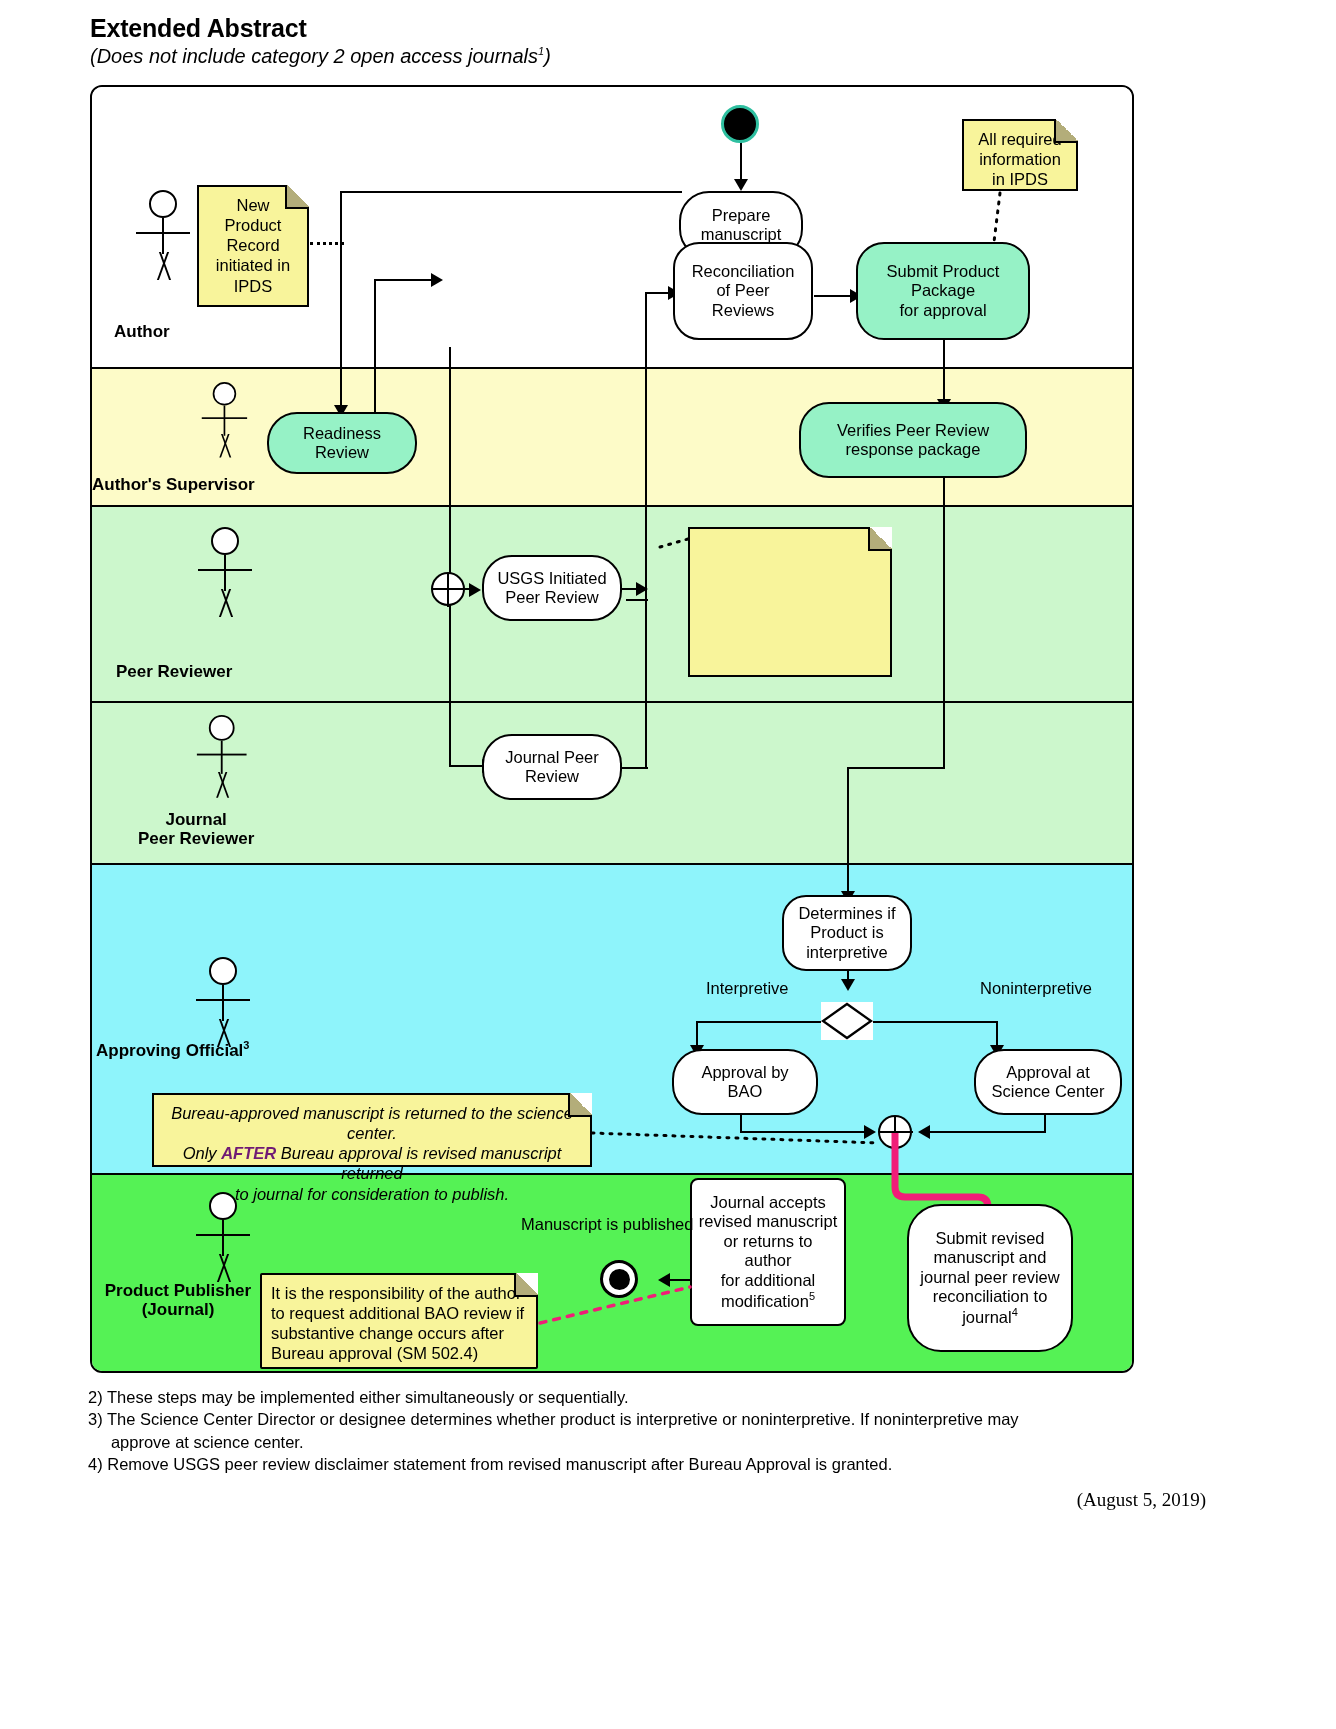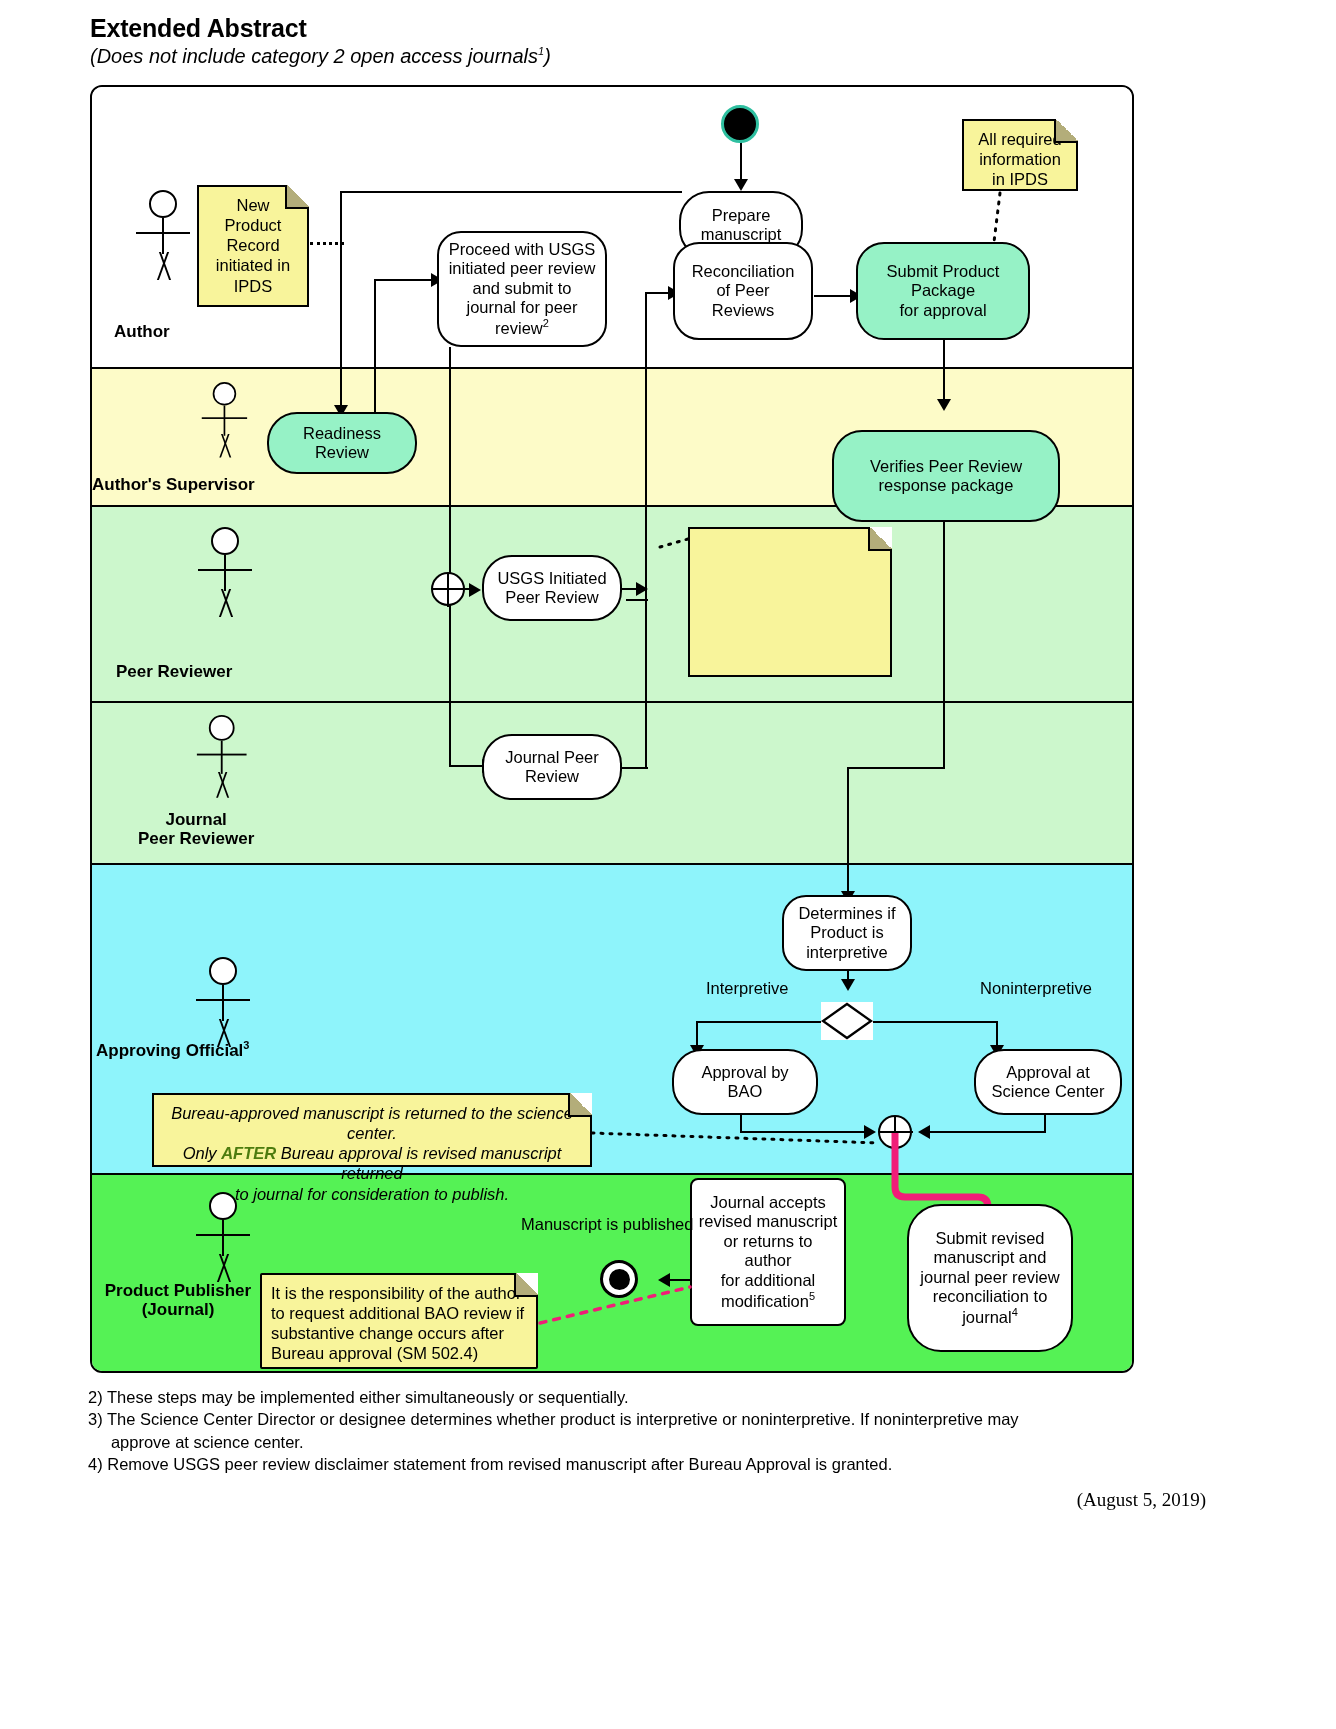--- a/index.html
+++ b/index.html
@@ -31,21 +31,21 @@
         background:#fff;display:flex;align-items:center;justify-content:center;text-align:center;
         font-size:16.5px;line-height:1.18;padding:3px 6px;}
   .node.green{background:#96f2c6;}
 
   
   .note{position:absolute;box-sizing:border-box;border:2px solid #000;background:#f8f49b;
         font-size:16.5px;line-height:1.22;padding:8px 9px;}
   .note .fold{position:absolute;right:-2px;top:-2px;width:22px;height:22px;
               background:linear-gradient(225deg,#fff 0 50%,#b3ad7a 50% 100%);border-left:2px solid #000;border-bottom:2px solid #000;}
   .note.ital{font-style:italic;text-align:center;}
-  .red{color:#4d7c0f;font-weight:bold;}
+  .red{color:#701a75;font-weight:bold;}
 
   
   .ln{position:absolute;background:#000;}
   .hln{height:2.2px;}
   .vln{width:2.2px;}
   .arw{position:absolute;width:0;height:0;}
   .arw.down{border-left:7px solid transparent;border-right:7px solid transparent;border-top:12px solid #000;}
   .arw.right{border-top:7px solid transparent;border-bottom:7px solid transparent;border-left:12px solid #000;}
   .arw.left{border-top:7px solid transparent;border-bottom:7px solid transparent;border-right:12px solid #000;}
   .dot-h{position:absolute;height:0;border-top:3px dotted #000;}
@@ -239,37 +239,34 @@
     <div class="arw left" style="left:846px;top:1186px;"></div>
     <div class="ln hln" style="left:570px;top:1192px;width:52px;"></div>
     <div class="arw left" style="left:566px;top:1186px;"></div>
 
     <div class="start" style="left:629px;top:18px;"></div>
 
     <div class="node" style="left:587px;top:104px;width:124px;height:68px;">
       <span>Prepare<br>manuscript</span>
     </div>
 
-    <div class="node" style="left:345px;top:144px;width:170px;height:116px;border-radius:24px;">
-      <span>Proceed with USGS<br>initiated peer review<br>and submit to<br>journal for peer<br>review<sup>2</sup></span>
-    </div>
 
     <div class="node" style="left:581px;top:155px;width:140px;height:98px;border-radius:26px;">
       <span>Reconciliation<br>of Peer<br>Reviews</span>
     </div>
 
     <div class="node green" style="left:764px;top:155px;width:174px;height:98px;border-radius:28px;">
       <span>Submit Product<br>Package<br>for approval</span>
     </div>
 
     <div class="node green" style="left:175px;top:325px;width:150px;height:62px;">
       <span>Readiness<br>Review</span>
     </div>
 
-    <div class="node green" style="left:740px;top:315px;width:228px;height:92px;margin-top:28px;">
+    <div class="node green" style="left:707px;top:315px;width:228px;height:76px;">
       <span>Verifies Peer Review<br>response package</span>
     </div>
 
     <div class="node" style="left:390px;top:468px;width:140px;height:66px;">
       <span>USGS Initiated<br>Peer Review</span>
     </div>
 
     <div class="node" style="left:390px;top:647px;width:140px;height:66px;">
       <span>Journal Peer<br>Review</span>
     </div>

